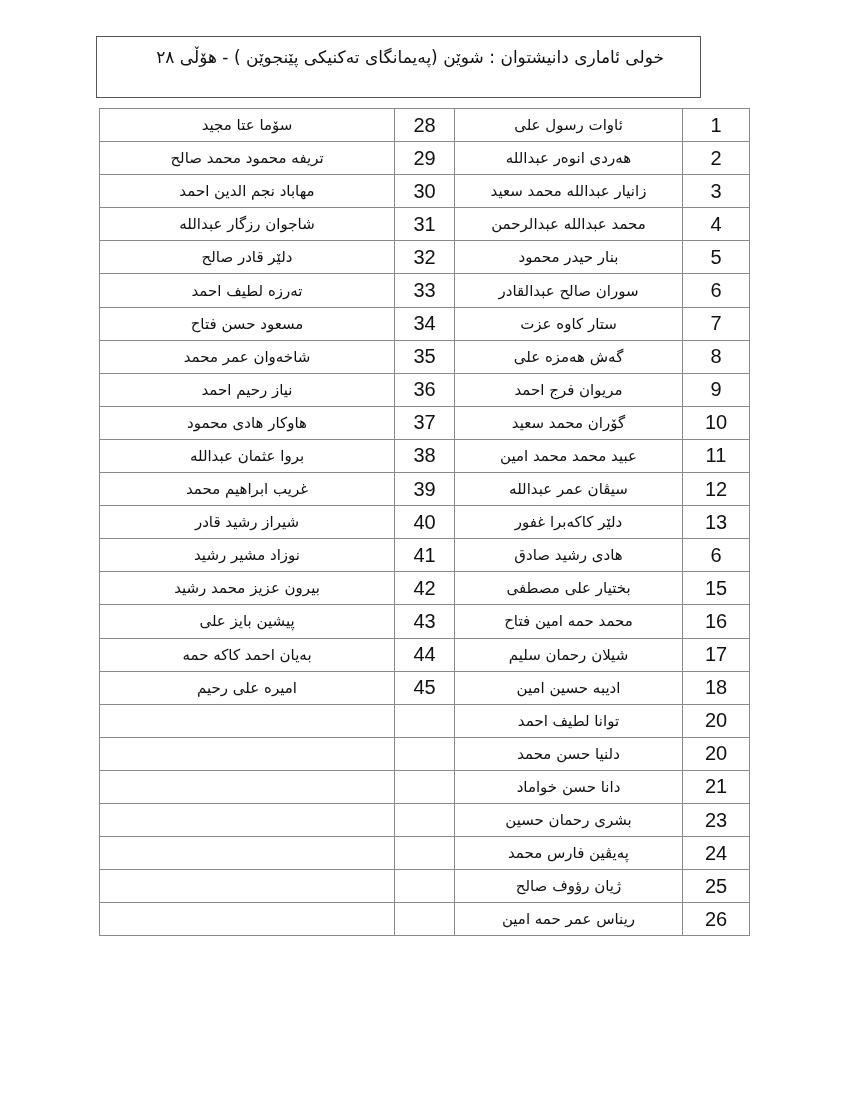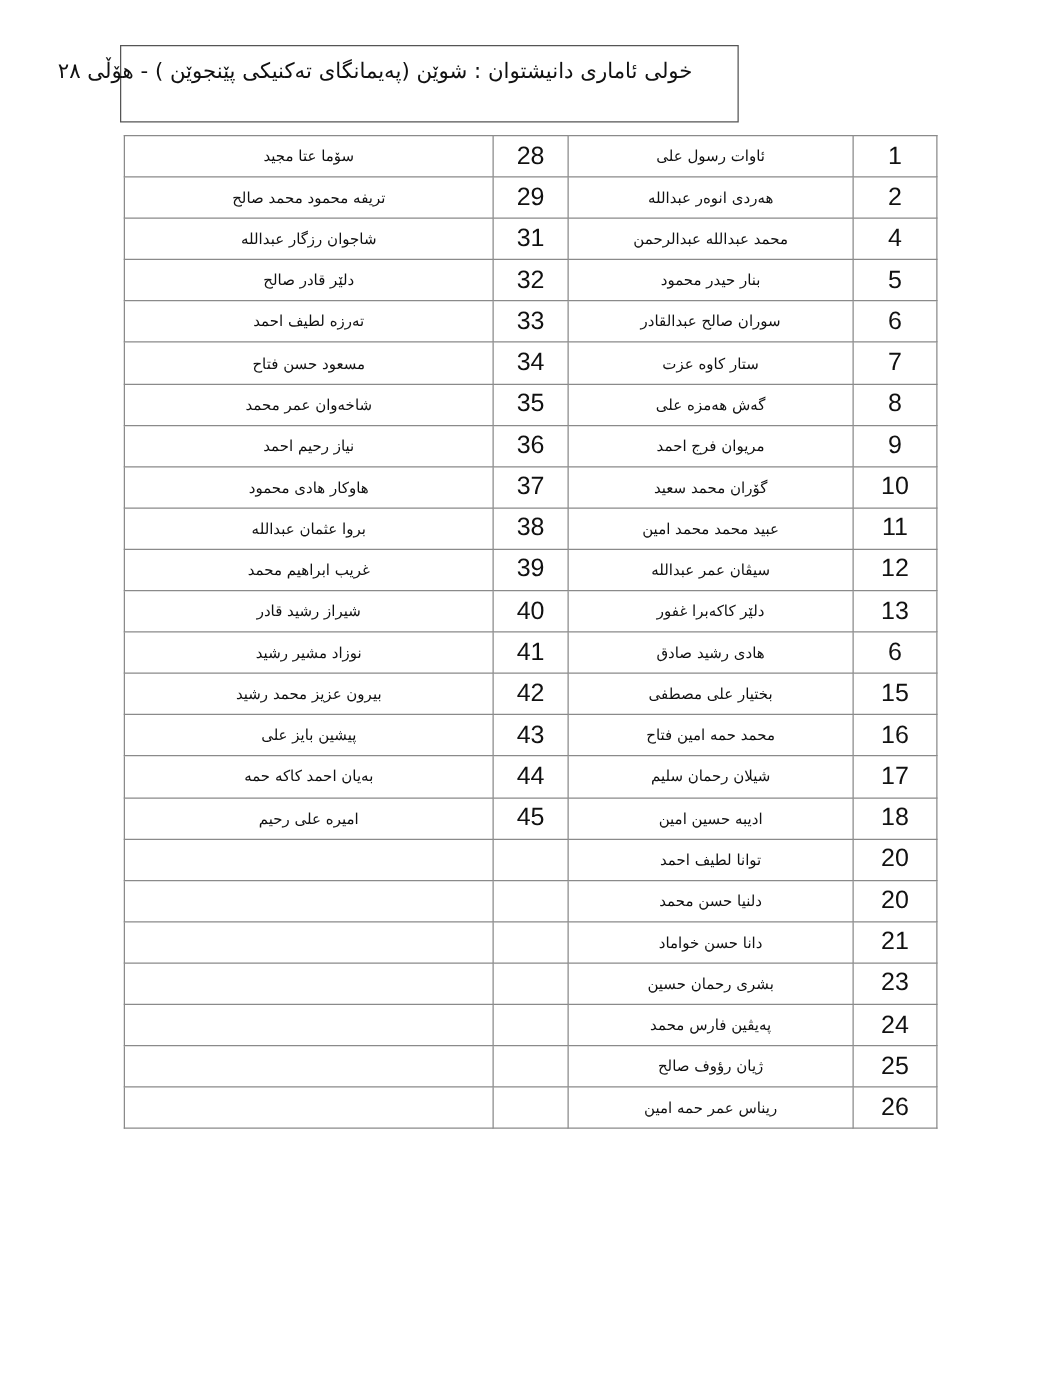--- a/index.html
+++ b/index.html
@@ -1,26 +1,26 @@
 <!DOCTYPE html>
 <html><head>
 <meta charset="utf-8">
 <style>
   html, body { margin: 0; padding: 0; background: #ffffff; }
   body { width: 849px; height: 1100px; position: relative; overflow: hidden;
          font-family: "DejaVu Sans", "Liberation Sans", sans-serif; color: #111; }
-  .title-box { position: absolute; left: 96px; top: 36px; width: 495px; height: 62px;
+  .title-box { position: absolute; left: 96px; top: 36px; width: 605px; height: 62px;
                border: 1.5px solid #555; box-sizing: border-box; }
   .title-text { position: absolute; right: 36px; top: 10px; direction: rtl;
                 font-size: 17px; white-space: nowrap; color: #111; }
   table.roster { position: absolute; left: 99px; top: 108px; border-collapse: collapse;
                  table-layout: fixed; width: 650px; }
   table.roster td { border: 1.3px solid #8a8a8a; height: 32.1px; padding: 0;
                     text-align: center; vertical-align: middle; overflow: hidden; white-space: nowrap; }
-  td.name { direction: rtl; font-size: 12px; }
+  td.name { direction: rtl; font-size: 15px; }
   td.num { font-family: Liberation Sans, sans-serif; font-size: 20px; }
   col.c1 { width: 295px; } col.c2 { width: 60px; } col.c3 { width: 228px; } col.c4 { width: 67px; }
 </style>
 </head>
 <body>
 
 <div class="title-box">
   <div class="title-text">خولی ئاماری دانیشتوان : شوێن (پەیمانگای تەکنیکی پێنجوێن ) - هۆڵی ٢٨</div>
 </div>
 
@@ -36,20 +36,26 @@
         <td class="name">سۆما عتا مجید</td>
         <td class="num">28</td>
         <td class="name">ئاوات رسول علی</td>
         <td class="num">1</td>
       </tr>
       <tr>
         <td class="name">تریفە محمود محمد صالح</td>
         <td class="num">29</td>
         <td class="name">هەردی انوەر عبداللە</td>
         <td class="num">2</td>
+      </tr>
+      <tr>
+        <td class="name">مهاباد نجم الدین احمد</td>
+        <td class="num">30</td>
+        <td class="name">زانیار عبداللە محمد سعید</td>
+        <td class="num">3</td>
       </tr>
       <tr>
         <td class="name">شاجوان رزگار عبداللە</td>
         <td class="num">31</td>
         <td class="name">محمد عبداللە عبدالرحمن</td>
         <td class="num">4</td>
       </tr>
       <tr>
         <td class="name">دلێر قادر صالح</td>
         <td class="num">32</td>

